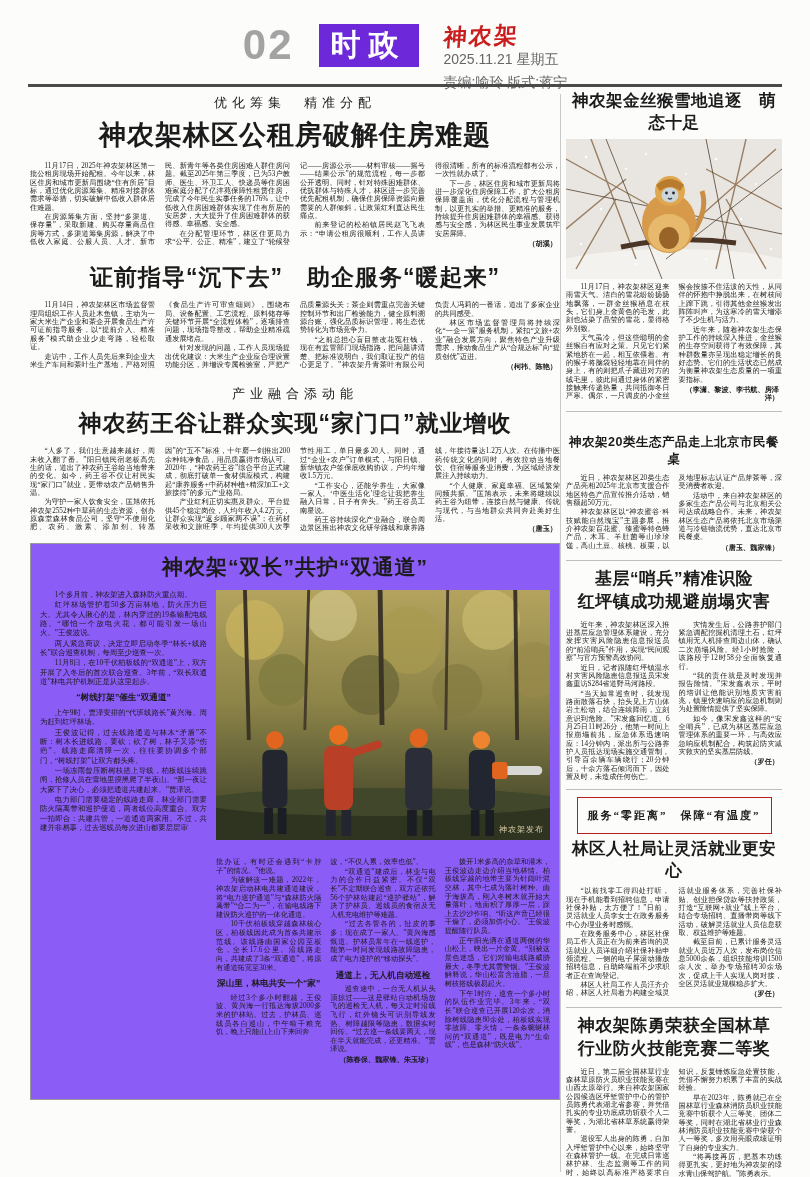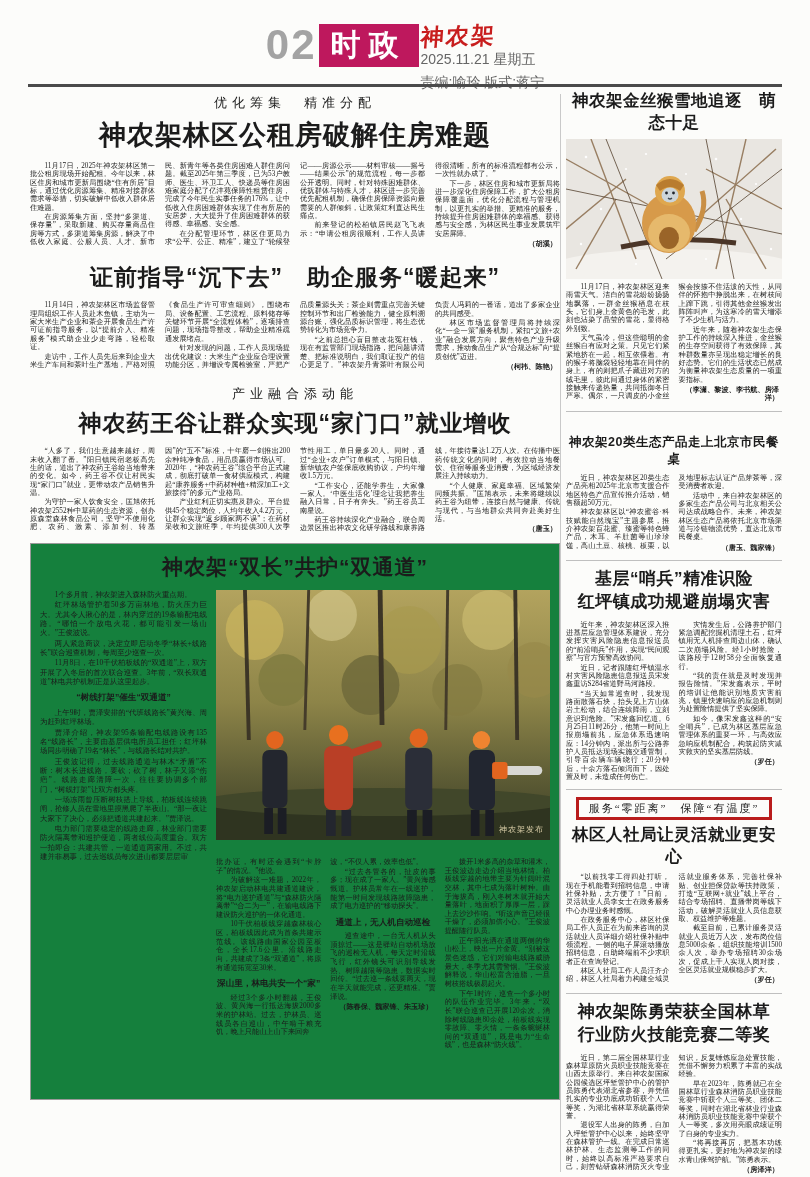--- a/index.html
+++ b/index.html
@@ -1,23 +1,23 @@
 <!DOCTYPE html>
 <html><head>
 <meta charset="utf-8">
 <style>
   html,body{margin:0;padding:0;background:#888;}
   .page{width:810px;height:1177px;margin:0 auto;background:#fcfcfa;position:relative;
         overflow:hidden;font-family:"Liberation Serif","DejaVu Serif",serif;color:#1b1b1b;}
   
   .header{position:absolute;top:24px;left:0;width:100%;display:flex;justify-content:center;
-          align-items:flex-start;gap:2px;}
+          align-items:flex-start;gap:25px;}
   .pagenum{font-family:"Liberation Sans",sans-serif;font-size:42px;font-weight:bold;
            color:#a3a3a3;line-height:1;letter-spacing:2px;}
-  .section-box{background:#be185d;color:#fff;font-family:"Liberation Sans",sans-serif;
+  .section-box{background:#6d28d9;color:#fff;font-family:"Liberation Sans",sans-serif;
            font-weight:bold;font-size:30px;line-height:1;padding:6px 12px 7px;letter-spacing:8px;}
   .mast{display:flex;flex-direction:column;gap:2px;}
   .mast-logo{color:#c81e1e;font-weight:bold;font-size:23px;line-height:1;
            transform:skewX(-6deg) rotate(-2deg);letter-spacing:2px;
            font-family:"Liberation Serif",serif;}
   .mast-meta{font-family:"Liberation Sans",sans-serif;font-size:14px;color:#666;line-height:1.5;}
   .toprule{position:absolute;top:84px;left:28px;right:28px;border-top:3px solid #4a4a4a;}
   
   .left-region{position:absolute;left:30px;top:94px;width:530px;}
   .right-region{position:absolute;left:566px;top:90px;width:216px;}
@@ -33,26 +33,26 @@
              text-align:center;margin:0 0 8px;letter-spacing:1px;}
   .body4{column-count:4;column-gap:10px;font-size:7.2px;line-height:1.16;
          text-align:justify;margin-bottom:14px;}
   .body2{column-count:2;column-gap:9px;font-size:7.2px;line-height:1.16;text-align:justify;font-family:Liberation Serif, serif;}
   
   .rhead{font-family:"Liberation Sans",sans-serif;font-weight:bold;font-size:16.5px;
          text-align:center;margin:0 0 5px;letter-spacing:0.5px;}
   .rhead-sm{font-size:12.5px;margin:22px 0 6px;}
   .rhead-2l{font-size:17px;line-height:1.35;margin:4px 0 7px;}
   .rkicker{font-size:11px;text-align:center;letter-spacing:2px;margin:4px auto 4px;
-           border:3px solid #b91c1c;display:block;width:fit-content;padding:1px 10px;}
+           border:1px solid #b91c1c;display:block;width:fit-content;padding:10px 10px;font-weight:bold;}
   .rdivider{border-top:1px solid #bfbfbf;margin:8px 0 7px;}
   .photo{width:216px;height:140px;margin:1px 0 4px;display:block;}
   
   .bigbox{position:absolute;left:30px;top:543px;width:530px;height:557px;border:1px solid #9a9a9a;
-          box-sizing:border-box;padding:7px 9px;background:#15803d;}
+          box-sizing:border-box;padding:7px 9px;background:#8b5cf6;}
   .bigtitle{font-family:"Liberation Sans",sans-serif;font-weight:bold;font-size:21px;
           text-align:center;margin:2px 0 9px;letter-spacing:1px;}
   .bigrow{display:flex;gap:9px;}
   .bigleft{width:167px;flex:none;font-size:7.4px;line-height:1.26;text-align:justify;
            height:566px;overflow:hidden;}
   .bigright{flex:1;display:flex;flex-direction:column;min-width:0;gap:12px;}
   .bigphoto{height:250px;position:relative;flex:none;}
   .bigphoto svg{display:block;width:100%;height:100%;}
   .watermark{position:absolute;right:6px;bottom:5px;font-size:8px;color:#e9dcb4;opacity:.9;
              font-family:"Liberation Sans",sans-serif;letter-spacing:1px;}
@@ -123,21 +123,20 @@
   <div class="bigbox">
     <div class="bigtitle">神农架“双长”共护“双通道”</div>
     <div class="bigrow">
       <div class="bigleft">
         <p>1个多月前，神农架进入森林防火重点期。</p>
         <p>红坪林场管护着50多万亩林地，防火压力巨大。尤其令人揪心的是，林内穿过的19条输配电线路。“哪怕一个放电火花，都可能引发一场山火。”王俊波说。</p>
         <p>两人紧急商议，决定立即启动冬季“林长+线路长”联合巡查机制，每周至少巡查一次。</p>
         <p>11月8日，在10千伏柏板线的“双通道”上，双方开展了入冬后的首次联合巡查。3年前，“双长双通道”林电共护机制正是从这里起步。</p>
         <div class="subhead">“树线打架”催生“双通道”</div>
         <p>上午9时，贾泽安排的“代班线路长”黄兴海、周为赶到红坪林场。</p>
-        <p>贾泽介绍，神农架95条输配电线路设有135名“线路长”，主要由基层供电所员工担任；红坪林场同步明确了19名“林长”，与线路长结对共护。</p>
         <p>王俊波记得，过去线路通道与林木“矛盾”不断：树木长进线路，要砍；砍了树，林子又添“伤疤”。线路走廊清障一次，往往要协调多个部门，“树线打架”让双方都头疼。</p>
         <p>一场冻雨曾压断树枝搭上导线，柏板线连续跳闸，抢修人员在雪地里摸黑爬了半夜山。“那一夜让大家下了决心，必须把通道共建起来。”贾泽说。</p>
         <p>电力部门需要稳定的线路走廊，林业部门需要防火隔离带和巡护便道，两者线位高度重合。双方一拍即合：共建共管，一道通道两家用。不过，共建并非易事，过去巡线员每次进山都要层层审</p>
       </div>
       <div class="bigright">
         <div class="bigphoto">
           <svg viewBox="0 0 346 250" preserveAspectRatio="none">
             <defs>
               <linearGradient id="forest" x1="0" y1="0" x2="0" y2="1">
                 <stop offset="0" stop-color="#b3a35e"></stop>
@@ -198,20 +197,21 @@
         <div class="bigcols">
           <div class="bcol">
             <p class="noindent">批办证，有时还会遇到“卡脖子”的情况。”他说。</p>
             <p>为破解这一难题，2022年，神农架启动林电共建通道建设，将“电力巡护通道”与“森林防火隔离带”“合二为一”，在输电线路下建设防火巡护的一体化通道。</p>
             <p>10千伏柏板线穿越森林核心区，柏板线因此成为首条共建示范线。该线路由国家公园至板仓，全长17.6公里。沿线路走向，共建成了3条“双通道”，将原有通道拓宽至30米。</p>
             <div class="subhead">深山里，林电共安一个“家”</div>
             <p>经过3个多小时翻越，王俊波、黄兴海一行抵达海拔2000多米的护林站。过去，护林员、巡线员各自巡山，中午啃干粮充饥，晚上只能山上山下来回奔</p>
           </div>
           <div class="bcol">
             <p class="noindent">波，“不仅人累，效率也低”。</p>
+            <p>“双通道”建成后，林业与电力的合作日益紧密。不仅“双长”不定期联合巡查，双方还依托56个护林站建起“巡护驿站”，解决了护林员、巡线员的食宿及无人机充电维护等难题。</p>
             <p>“过去各管各的，扯皮的事多；现在成了一家人。”黄兴海感慨道。护林员常年在一线巡护，能第一时间发现线路故障隐患，成了电力巡护的“移动探头”。</p>
             <div class="subhead">通道上，无人机自动巡检</div>
             <p>巡查途中，一台无人机从头顶掠过——这是驿站自动机场放飞的巡检无人机，每天定时沿线飞行，红外镜头可识别导线发热、树障越限等隐患，数据实时回传。“过去巡一条线要两天，现在半天就能完成，还更精准。”贾泽说。</p>
             <p class="byline">（陈春保、魏家锋、朱玉珍）</p>
           </div>
           <div class="bcol">
             <p>拨开1米多高的杂草和灌木，王俊波边走边介绍当地林情。柏板线穿越的地带主要为针阔叶混交林，其中七成为落叶树种。由于海拔高，刚入冬树木就开始大量落叶，地面积了厚厚一层，踩上去沙沙作响。“听这声音已经很干燥了，必须加倍小心。”王俊波提醒随行队员。</p>
             <p>正午阳光洒在通道两侧的华山松上，映出一片金黄。“别被这景色迷惑，它们对输电线路威胁最大，冬季尤其需警惕。”王俊波解释说，华山松富含油脂，一旦树枝搭线极易起火。</p>
             <p>下午1时许，巡查一个多小时的队伍作业完毕。3年来，“双长”联合巡查已开展120余次，消除树线隐患80余处，柏板线实现零故障、零火情，一条条蜿蜒林间的“双通道”，既是电力“生命线”，也是森林“防火线”。</p>
           </div>

